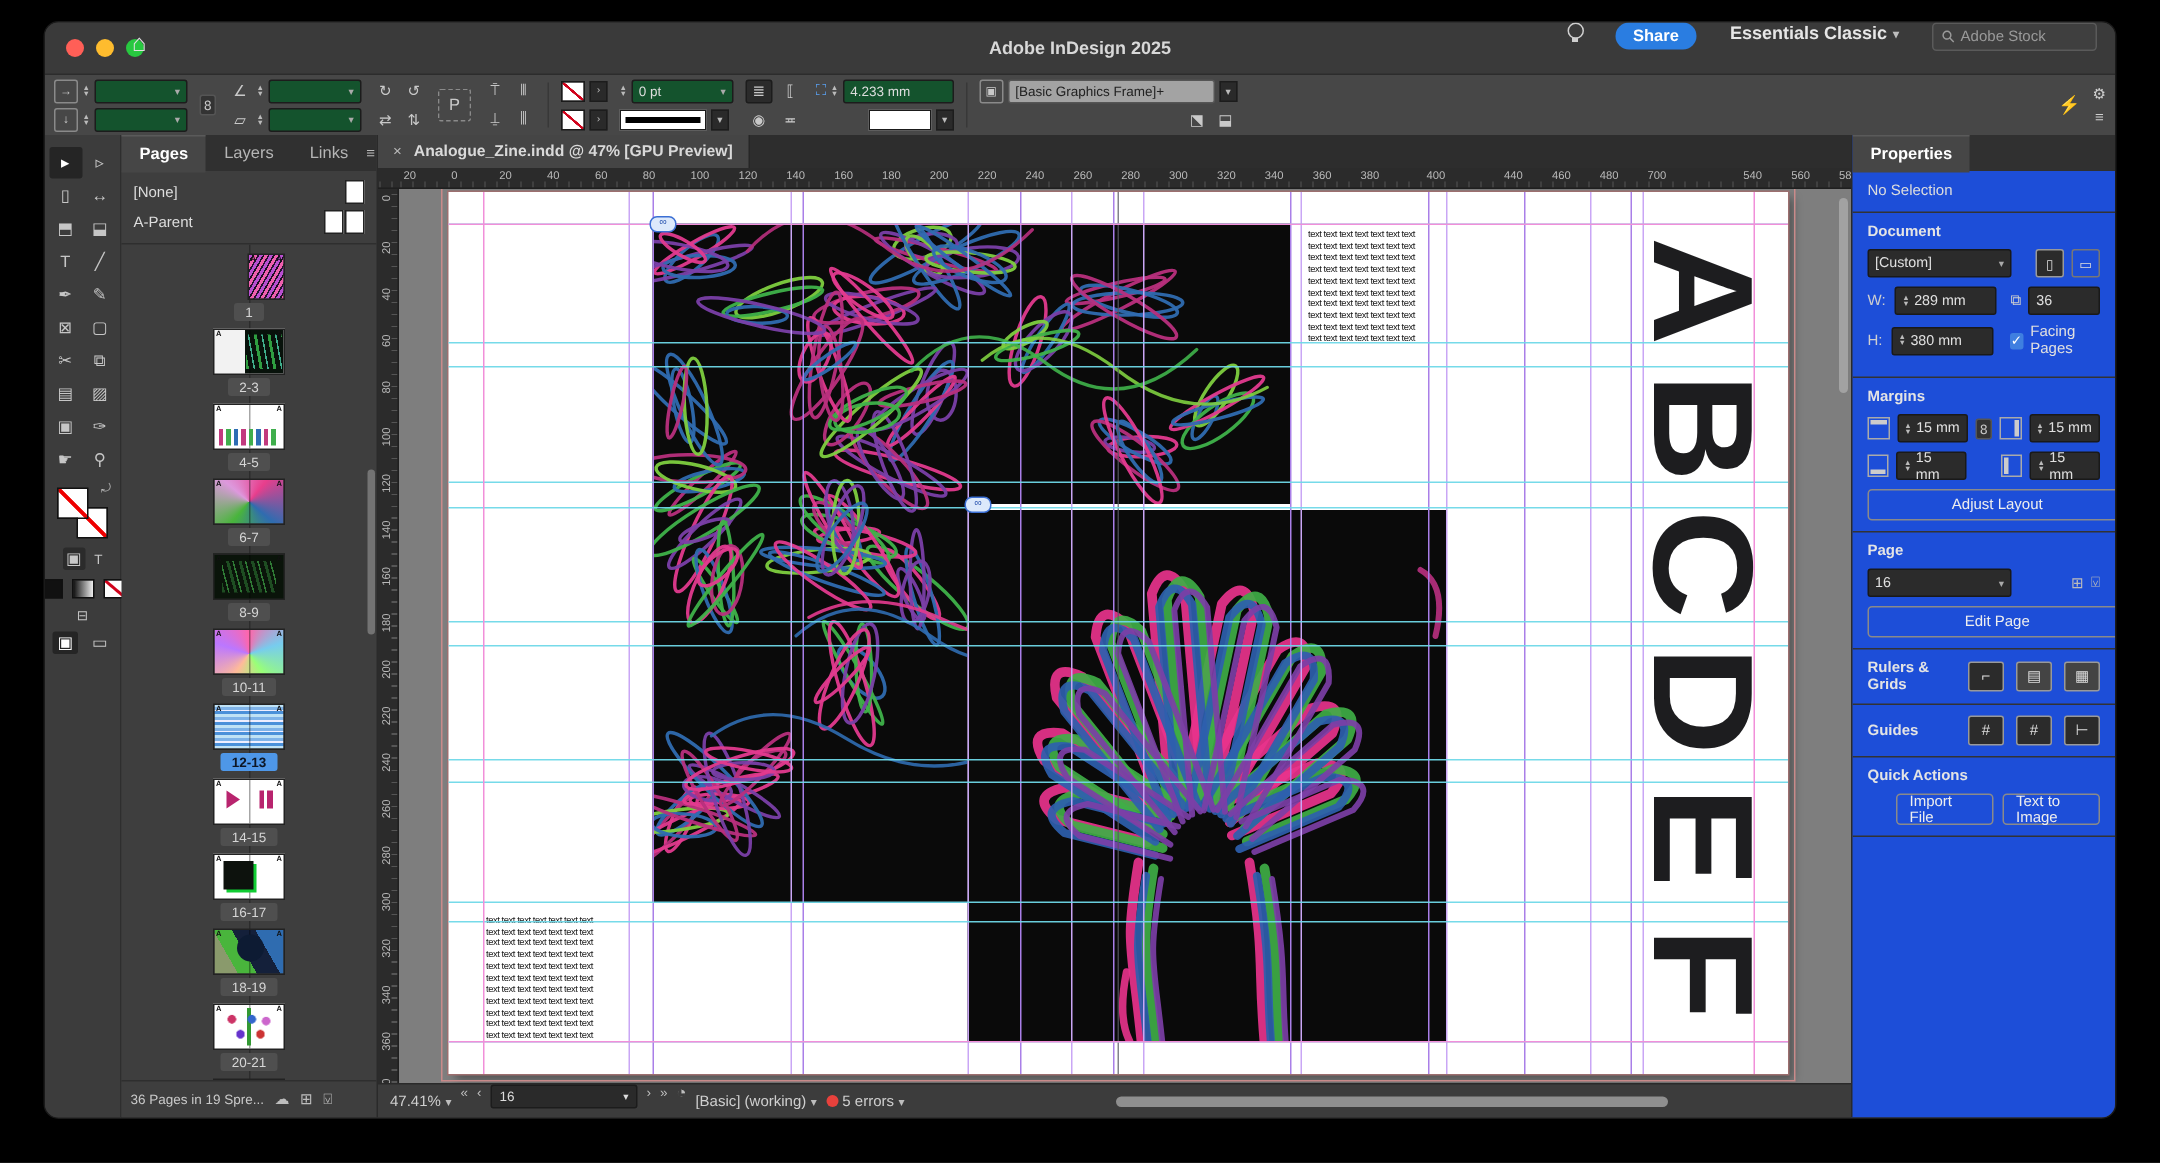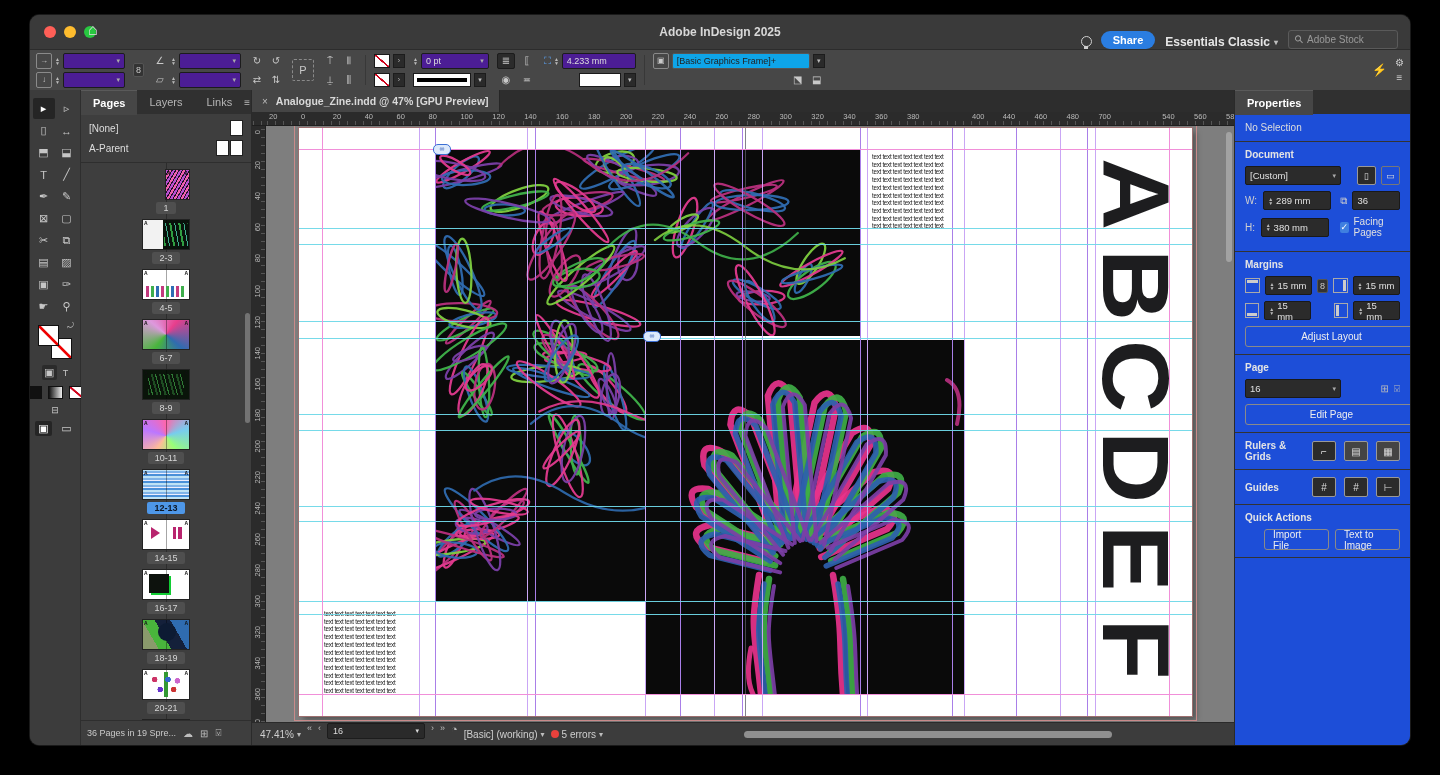--- a/index.html
+++ b/index.html
@@ -7,40 +7,40 @@
   .screen{position:relative;width:1440px;height:775px;background:#000;}
   .window{position:absolute;left:30px;top:15px;width:1380px;height:730px;background:#3d3d3d;
     border-radius:9px;overflow:hidden;box-shadow:0 0 0 1px #1a1a1a;}
   
   .titlebar{position:relative;height:34px;background:#3a3a3a;border-bottom:1px solid #2c2c2c;}
   .lights{position:absolute;left:14px;top:11px;display:flex;gap:8px;}
   .light{width:12px;height:12px;border-radius:50%;}
   .title-center{position:absolute;left:0;right:0;top:0;height:34px;display:flex;align-items:center;justify-content:center;
     color:#d8d8d8;font-size:12px;font-weight:bold;}
   .home{position:absolute;left:58px;top:6px;color:#e0e0e0;font-size:16px;}
-  .tb-right{position:absolute;right:12px;top:0;height:34px;display:flex;align-items:flex-end;gap:10px;}
+  .tb-right{position:absolute;right:12px;top:0;height:34px;display:flex;align-items:flex-start;gap:22px;}
   .bulb{width:10px;height:13px;position:relative;}
   .bulb .b1{position:absolute;left:0;top:0;width:9px;height:9px;border:1.4px solid #cfcfcf;border-radius:50%;}
   .bulb .b2{position:absolute;left:3px;bottom:0;width:4px;height:3px;background:#cfcfcf;}
   .share-btn{background:#2a7de1;color:#fff;font-size:11px;font-weight:bold;padding:3px 12px;border-radius:10px;}
   .workspace{color:#e6e6e6;font-size:12px;font-weight:bold;display:flex;align-items:center;gap:4px;}
   .chev{font-size:8px;color:#bdbdbd;}
   .stock{display:flex;align-items:center;gap:4px;background:#3f3f3f;border:1px solid #5a5a5a;border-radius:3px;
     padding:2px 6px;color:#9a9a9a;font-size:10px;min-width:96px;}
   .mag{display:inline-block;transform:rotate(-45deg);font-size:11px;color:#9a9a9a;}
   
   .controlbar{position:relative;height:40px;background:#474747;border-bottom:1px solid #2a2a2a;
     display:flex;align-items:center;padding:0 6px;gap:8px;}
   .cgroup{display:grid;grid-template-rows:16px 16px;gap:3px;align-items:center;}
   .crow{display:flex;align-items:center;gap:3px;height:16px;}
   .cicon{color:#c9c9c9;font-size:10px;width:14px;height:14px;display:flex;align-items:center;justify-content:center;
     border:1px solid transparent;}
   .cicon.boxed{border:1px solid #8a8a8a;border-radius:2px;font-size:8px;}
   .stepper{display:flex;flex-direction:column;line-height:4px;font-size:5px;color:#bbb;}
-  .cfield{background:#4c1d95;border:1px solid #1c1c1c;border-radius:2px;height:14px;min-width:52px;
+  .cfield{background:#14532d;border:1px solid #1c1c1c;border-radius:2px;height:14px;min-width:52px;
     color:#ddd;font-size:9px;display:flex;align-items:center;padding:0 4px;gap:3px;}
   .cfield .dd{margin-left:auto;font-size:7px;color:#aaa;}
   .sep{width:1px;height:30px;background:#383838;}
   .pbadge{width:20px;height:20px;border:1px dashed #8a8a8a;color:#c9c9c9;display:flex;align-items:center;
     justify-content:center;font-size:11px;border-radius:2px;}
   .swatch-none{width:14px;height:12px;background:linear-gradient(to top right,#fff 45%,#d0021b 46%,#d0021b 54%,#fff 55%);
     border:1px solid #1a1a1a;}
   .swatch-stroke{width:56px;height:12px;background:#fff;border:1px solid #1a1a1a;position:relative;}
   .swatch-stroke::after{content:"";position:absolute;left:3px;right:3px;top:4px;height:4px;background:#000;}
   .swatch-white{width:40px;height:12px;background:#fff;border:1px solid #1a1a1a;}
@@ -312,21 +312,21 @@
           </div>
       <div class="crow" style="justify-content:flex-end">
             <span class="swatch-white"></span>
             <span class="arrbtn">▾</span>
           </div>
     </div>
     <div class="sep"></div>
     <div class="cgroup">
       <div class="crow">
             <span class="cicon boxed">▣</span>
-        <span class="cfield" style="min-width:128px;background:#0ea5e9;color:#222;border-color:#555">
+        <span class="cfield" style="min-width:128px;background:#a3a3a3;color:#222;border-color:#555">
               <span>[Basic Graphics Frame]+</span>
             </span>
         <span class="arrbtn">▾</span>
           </div>
       <div class="crow" style="justify-content:flex-end;min-width:160px">
             <span class="cicon">⬔</span>
             <span class="cicon">⬓</span>
           </div>
     </div>
     <div class="cb-right">
@@ -524,21 +524,21 @@
             <span style="left: 365.9px;">200</span>
             <span style="left: 397.8px;">220</span>
             <span style="left: 429.7px;">240</span>
             <span style="left: 461.6px;">260</span>
             <span style="left: 493.5px;">280</span>
             <span style="left: 525.4px;">300</span>
             <span style="left: 557.3px;">320</span>
             <span style="left: 589.2px;">340</span>
             <span style="left: 621.1px;">360</span>
             <span style="left: 653px;">380</span>
-            <span style="left: 718px; text-align: center;">400</span>
+            <span style="left: 697px; text-align: center;">400</span>
             <span style="left: 716.8px; margin-top: 12px;">420</span>
             <span style="left: 748.7px;">440</span>
             <span style="left: 780.6px;">460</span>
             <span style="left: 812.5px;">480</span>
             <span style="left: 844.4px;">700</span>
             <span style="left: 876.3px; margin-top: 16px;">520</span>
             <span style="left: 908.2px;">540</span>
             <span style="left: 940.1px;">560</span>
             <span style="left: 972px;">580</span>
           </div>

